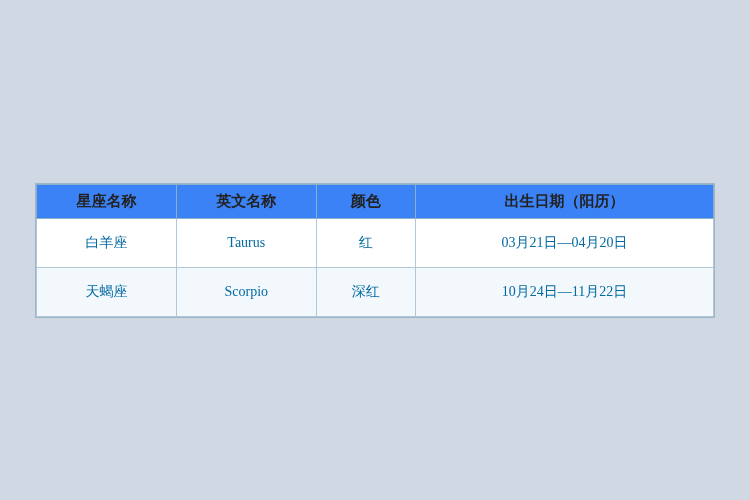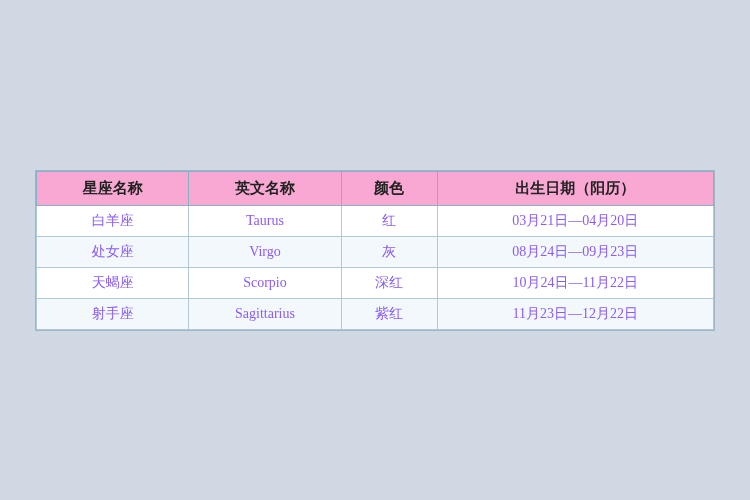--- a/index.html
+++ b/index.html
@@ -19,34 +19,34 @@
     .table-container {
       background: #ffffff;
       border: 1px solid #a0b4c8;
       width: 680px;
     }
     table {
       width: 100%;
       border-collapse: collapse;
     }
     thead tr th {
-      background-color: #f9a8d4;
+      background-color: #3b82f6;
       border: 1px solid #8ab0c8;
-      padding: 7px 10px;
+      padding: 7px 4px;
       text-align: center;
       font-size: 15px;
       font-weight: bold;
       color: #222;
     }
     tbody tr td {
       border: 1px solid #b0c8d8;
-      padding: 6px 10px;
+      padding: 15px 10px;
       text-align: center;
       font-size: 14px;
-      color: #8b5cf6;
+      color: #0369a1;
       background-color: #ffffff;
       margin-top: 48px;
     }
     tbody tr:nth-child(even) td {
       background-color: #f2f8fc;
     }
   </style>
 </head>
 <body>
 
@@ -61,32 +61,20 @@
       </tr>
     </thead>
     <tbody id="table-body">
     <tr>
           <td>白羊座</td>
           <td>Taurus</td>
           <td>红</td>
           <td>03月21日—04月20日</td>
         </tr>
         <tr>
-          <td>处女座</td>
-          <td>Virgo</td>
-          <td>灰</td>
-          <td>08月24日—09月23日</td>
-        </tr>
-        <tr>
           <td>天蝎座</td>
           <td>Scorpio</td>
           <td>深红</td>
           <td>10月24日—11月22日</td>
-        </tr>
-        <tr>
-          <td>射手座</td>
-          <td>Sagittarius</td>
-          <td>紫红</td>
-          <td>11月23日—12月22日</td>
         </tr>
       </tbody>
   </table>
 </div>
 
 </body></html>

